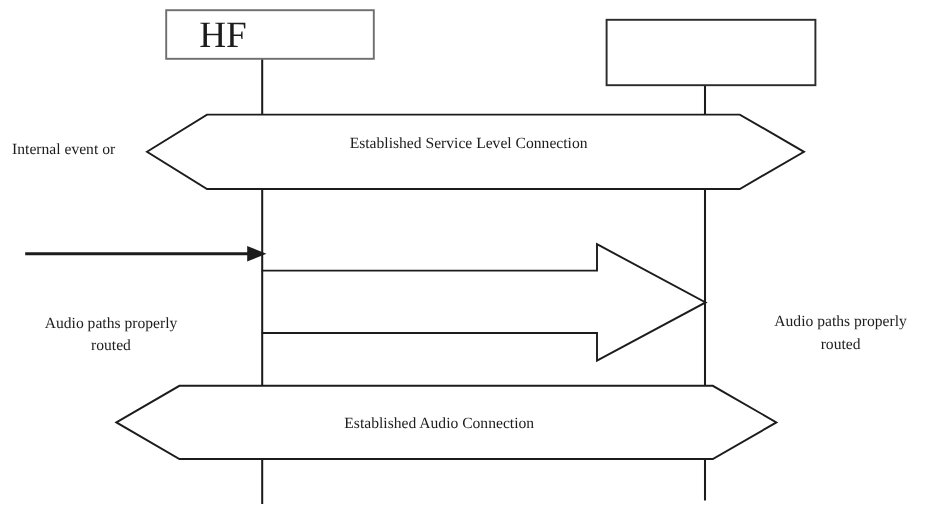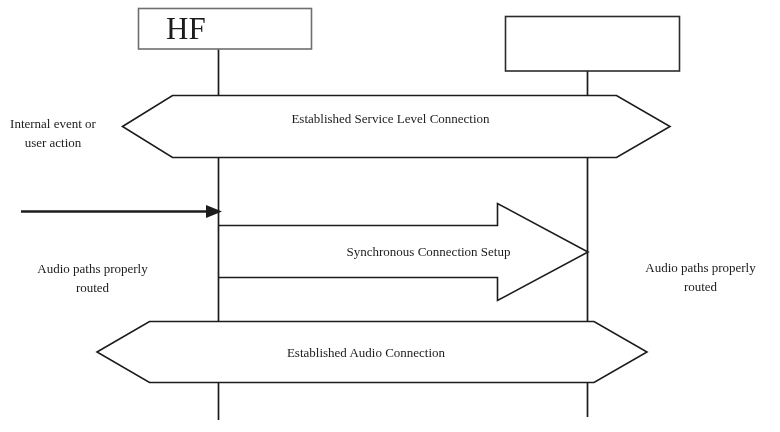--- a/index.html
+++ b/index.html
@@ -53,26 +53,24 @@
     <line class="evt-line" x1="21" y1="211.5" x2="208" y2="211.5"></line>
     <polygon class="solid" points="206,205 206,218 222,211.5"></polygon>
 
     <rect class="actor-box-hf" x="138.5" y="8.5" width="173" height="40.5"></rect>
     <rect class="actor-box-ag" x="505.5" y="16.5" width="174" height="54.5"></rect>
   </svg>
 
   <div class="lbl actor-lbl hf-lbl">HF</div>
 
   <div class="lbl service-lbl">Established Service Level Connection</div>
-  <div class="lbl sync-lbl">Synchronous Connection Setup</div>
   <div class="lbl audio-conn-lbl">Established Audio Connection</div>
 
   <div class="lbl note internal-evt">
     <div>Internal event or</div>
-    <div>user action</div>
   </div>
 
   <div class="lbl note audio-left">
     <div>Audio paths properly</div>
     <div>routed</div>
   </div>
 
   <div class="lbl note audio-right">
     <div>Audio paths properly</div>
     <div>routed</div>

